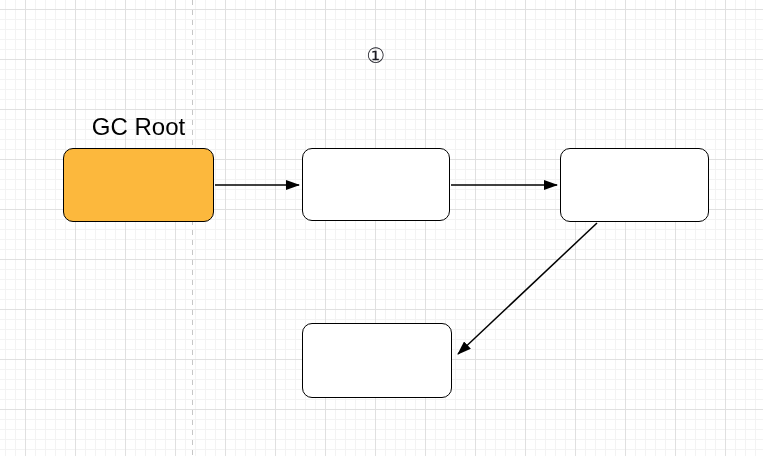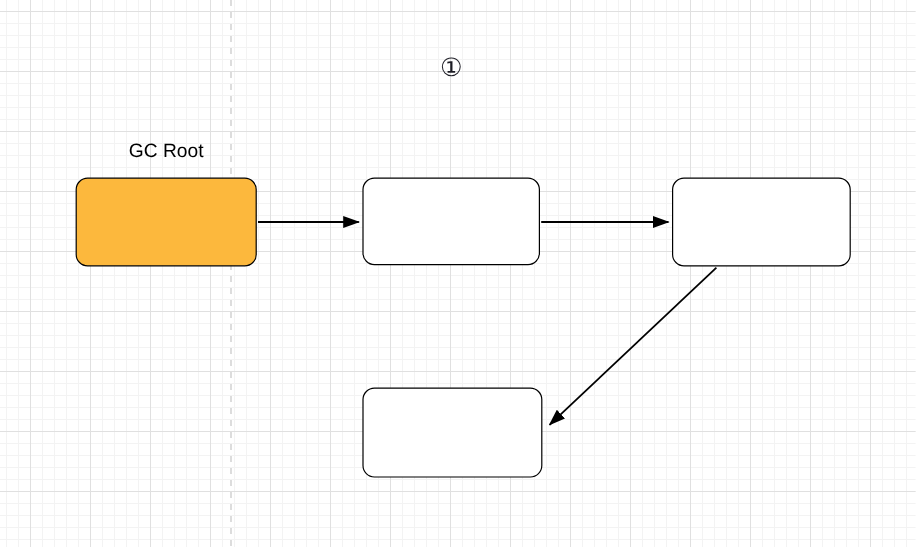--- a/index.html
+++ b/index.html
@@ -26,21 +26,21 @@
     position:absolute;
     border:1.5px solid #000000;
     border-radius:10px;
     background:#ffffff;
     box-sizing:border-box;
   }
   .node-label{
     position:absolute;
     left:63px;top:114px;width:151px;height:26px;
     text-align:center;
-    font-size:16px;line-height:26px;color:#000000;
+    font-size:24px;line-height:26px;color:#000000;
     white-space:nowrap;
   }
   .annotation{
     position:absolute;
     left:364px;top:43px;width:24px;height:26px;
     text-align:center;
     font-size:21px;line-height:26px;color:#1c1c24;
     font-family:"DejaVu Serif","DejaVu Sans",serif;
   }
 </style>

